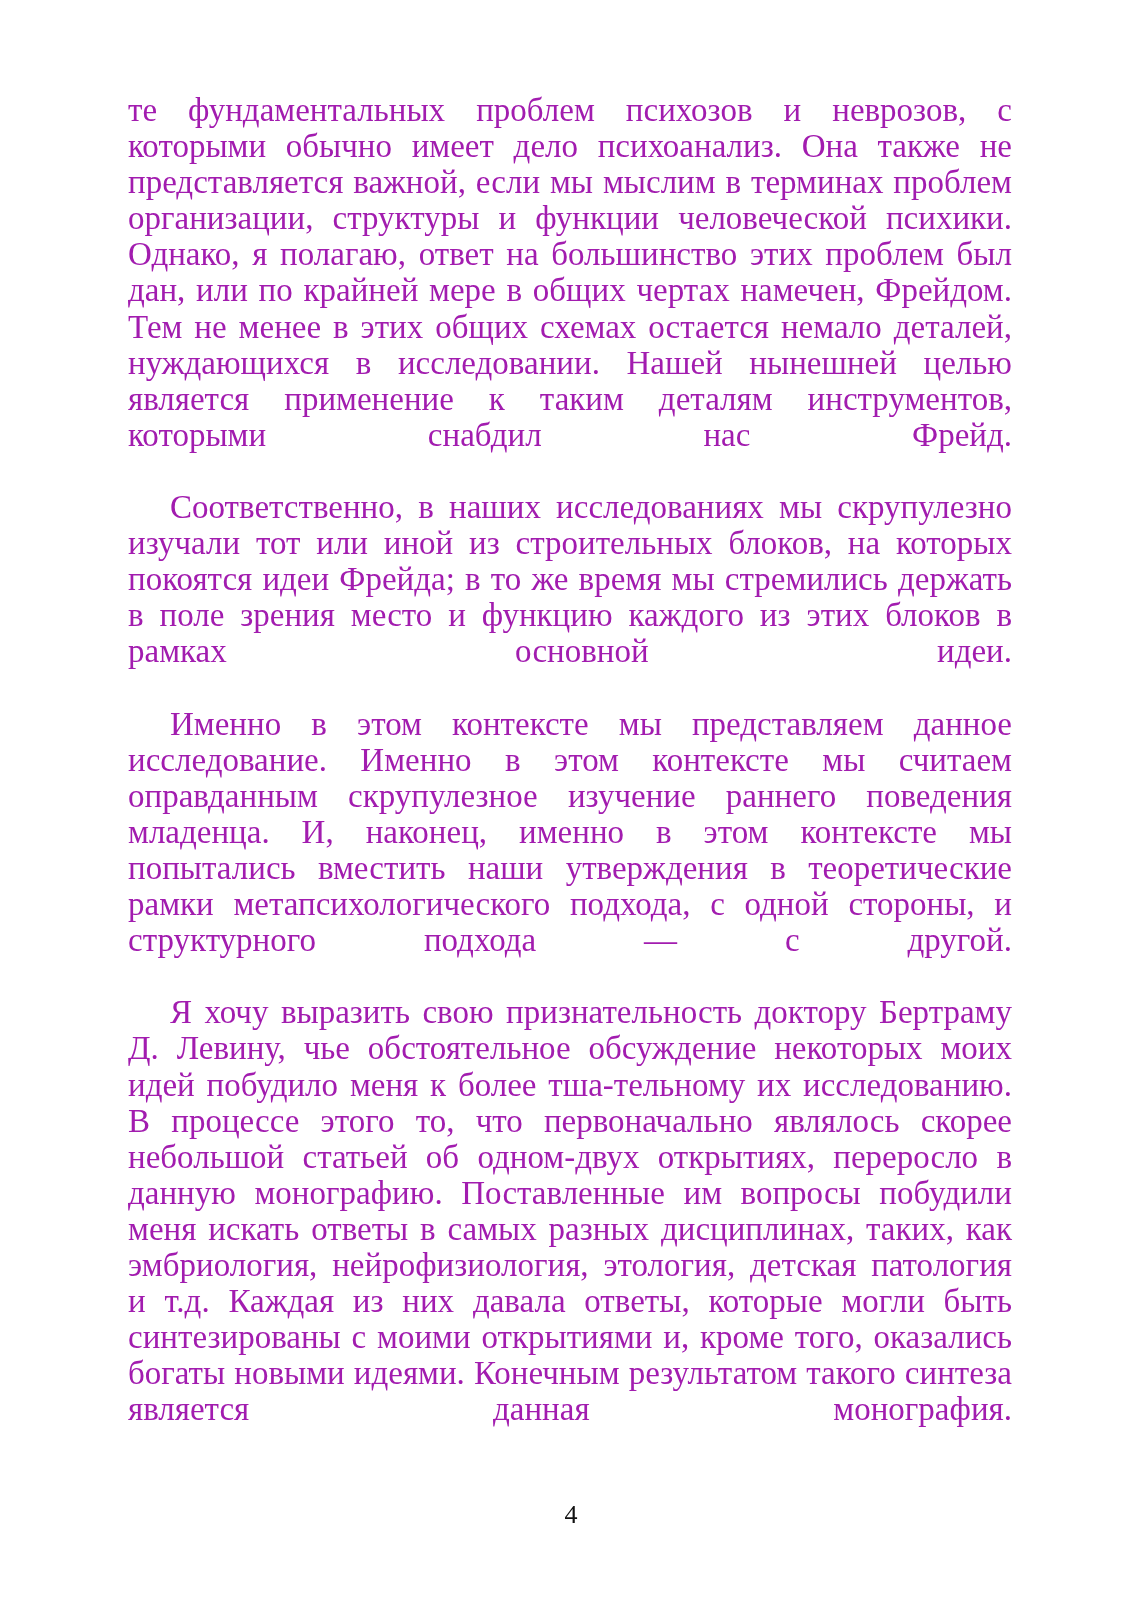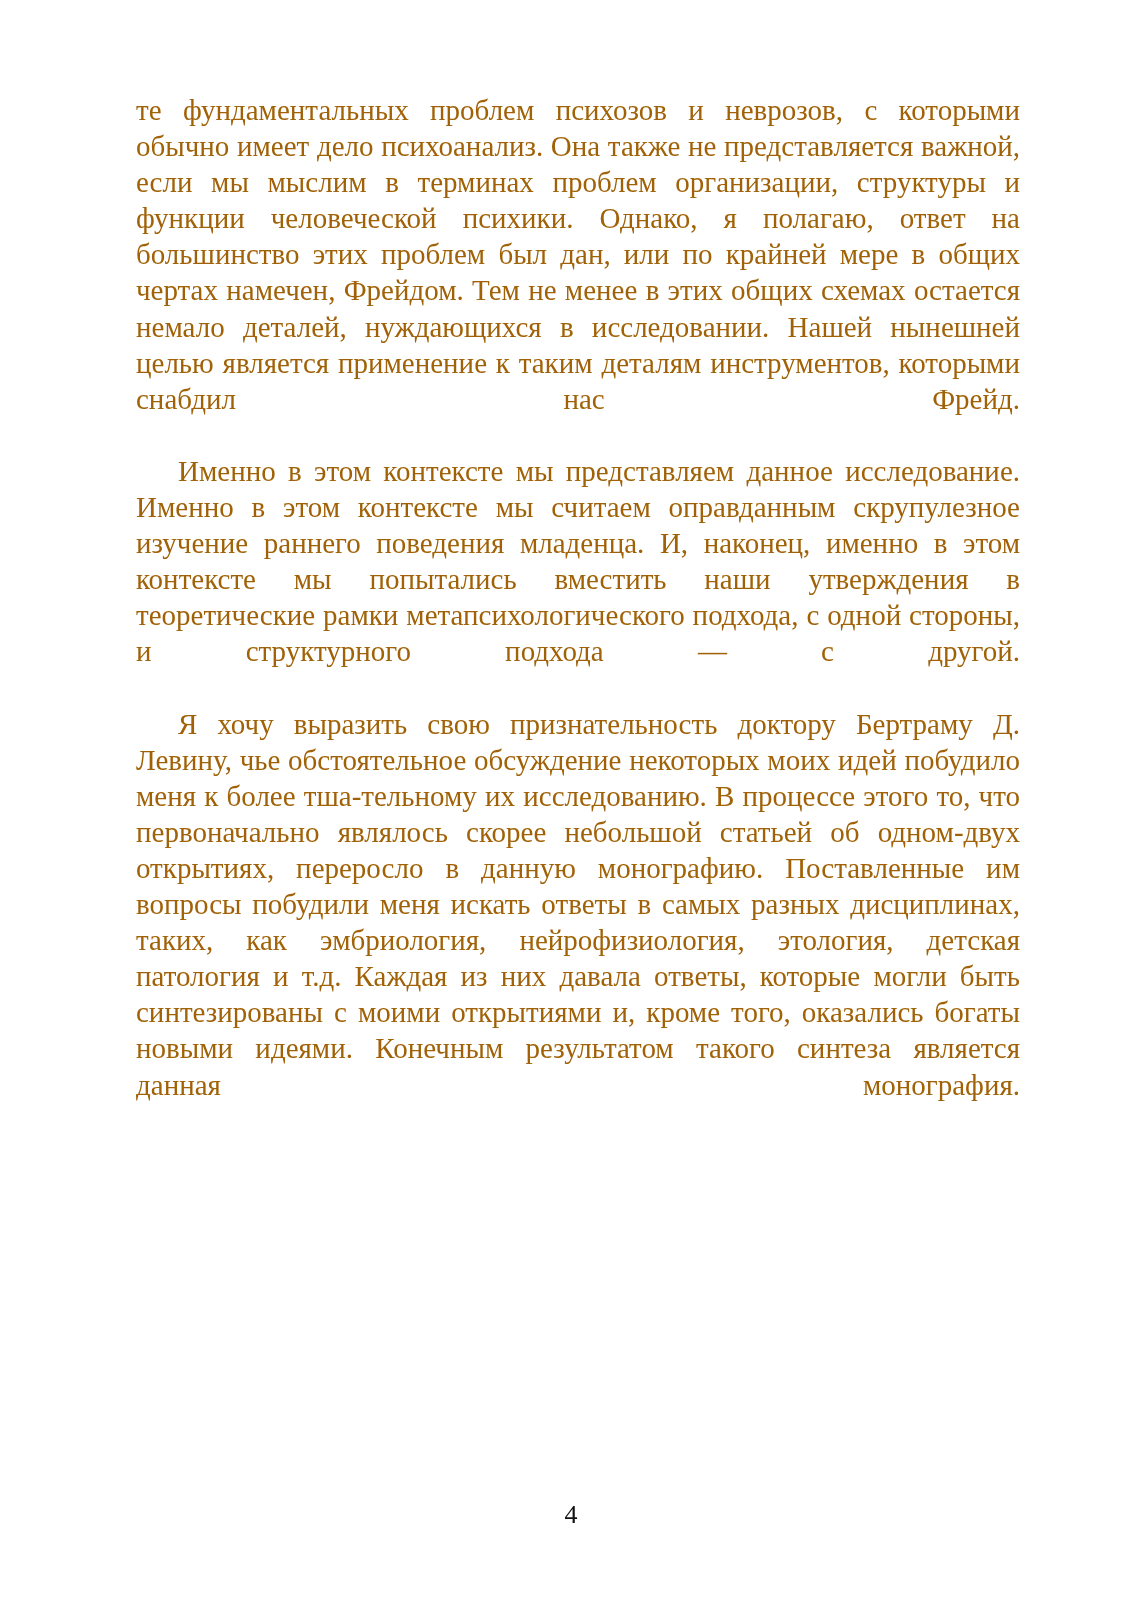--- a/index.html
+++ b/index.html
@@ -13,27 +13,27 @@
     position: relative;
     width: 1142px;
     height: 1615px;
     background: #ffffff;
     overflow: hidden;
     box-sizing: border-box;
   }
 
   .text-block {
     position: absolute;
-    left: 136px;
+    left: 128px;
     top: 92px;
     width: 884px;
     font-family: "Liberation Serif", "DejaVu Serif", serif;
-    font-size: 29px;
+    font-size: 33px;
     line-height: 36.1px;
-    color: #a16207;
+    color: #a21caf;
     text-align: justify;
     text-justify: inter-word;
     -webkit-font-smoothing: none;
   }
 
   .text-block p {
     margin: 0;
     padding: 0;
     text-indent: 0;
     text-align: justify;
@@ -63,19 +63,20 @@
     color: #111111;
   }
 </style>
 </head>
 <body>
 
 <div class="page">
 
   <div class="text-block">
     <p class="para">те фундаментальных проблем психозов и неврозов, с которыми обычно имеет дело психоанализ. Она также не представляется важной, если мы мыслим в терминах проблем организации, структуры и функции человеческой психики. Однако, я полагаю, ответ на большинство этих проблем был дан, или по крайней мере в общих чертах намечен, Фрейдом. Тем не менее в этих общих схемах остается немало деталей, нуждающихся в исследовании. Нашей нынешней целью является применение к таким деталям инструментов, которыми снабдил нас Фрейд.</p>
+    <p class="para indented">Соответственно, в наших исследованиях мы скрупулезно изучали тот или иной из строительных блоков, на которых покоятся идеи Фрейда; в то же время мы стремились держать в поле зрения место и функцию каждого из этих блоков в рамках основной идеи.</p>
     <p class="para indented">Именно в этом контексте мы представляем данное исследование. Именно в этом контексте мы считаем оправданным скрупулезное изучение раннего поведения младенца. И, наконец, именно в этом контексте мы попытались вместить наши утверждения в теоретические рамки метапсихологического подхода, с одной стороны, и структурного подхода — с другой.</p>
     <p class="para indented">Я хочу выразить свою признательность доктору Бертраму Д. Левину, чье обстоятельное обсуждение некоторых моих идей побудило меня к более тша-тельному их исследованию. В процессе этого то, что первоначально являлось скорее небольшой статьей об одном-двух открытиях, переросло в данную монографию. Поставленные им вопросы побудили меня искать ответы в самых разных дисциплинах, таких, как эмбриология, нейрофизиология, этология, детская патология и т.д. Каждая из них давала ответы, которые могли быть синтезированы с моими открытиями и, кроме того, оказались богаты новыми идеями. Конечным результатом такого синтеза является данная монография.</p>
   </div>
 
   <div class="page-number">4</div>
 
 </div>
 
 </body></html>

